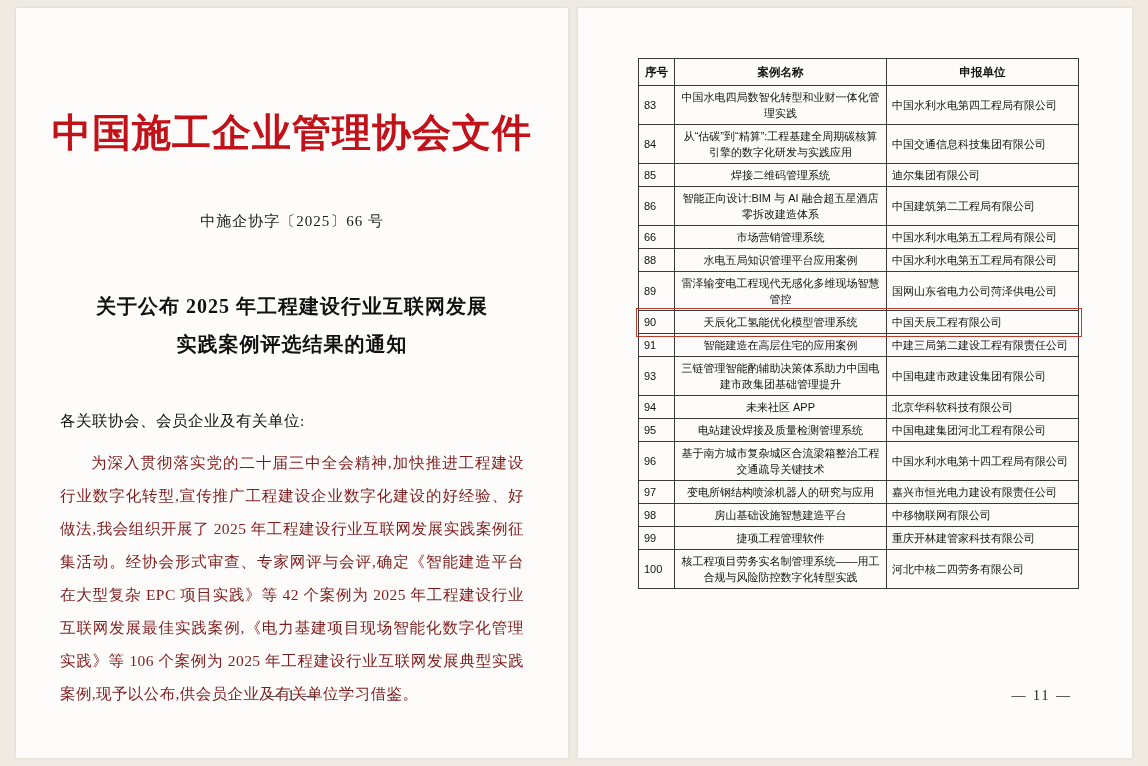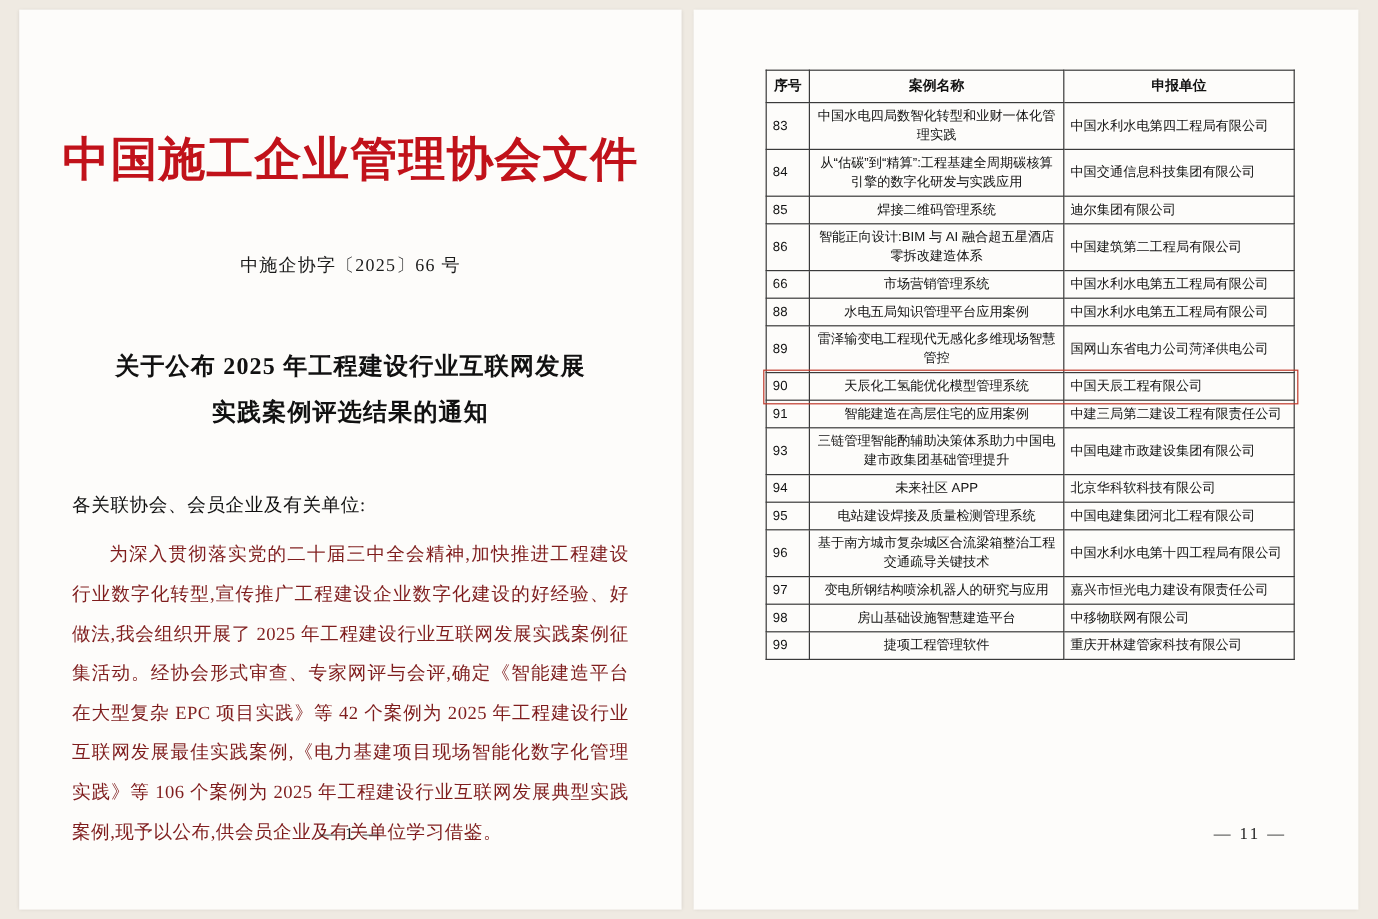--- a/index.html
+++ b/index.html
@@ -245,20 +245,25 @@
             <tr>
               <td class="idx">98</td>
               <td class="name">房山基础设施智慧建造平台</td>
               <td class="org">中移物联网有限公司</td>
             </tr>
             <tr>
               <td class="idx">99</td>
               <td class="name">捷项工程管理软件</td>
               <td class="org">重庆开林建管家科技有限公司</td>
             </tr>
+            <tr>
+              <td class="idx">100</td>
+              <td class="name">核工程项目劳务实名制管理系统——用工合规与风险防控数字化转型实践</td>
+              <td class="org">河北中核二四劳务有限公司</td>
+            </tr>
           </tbody>
       </table>
     <div class="hl-box" style="border-color: rgb(192, 57, 43); left: -2.5px; top: 249.5px; width: 446px; height: 29px;"></div>
       </div>
     <div class="page-number-right">— 11 —</div>
   </div>
 
 </div>
 
 </body></html>

